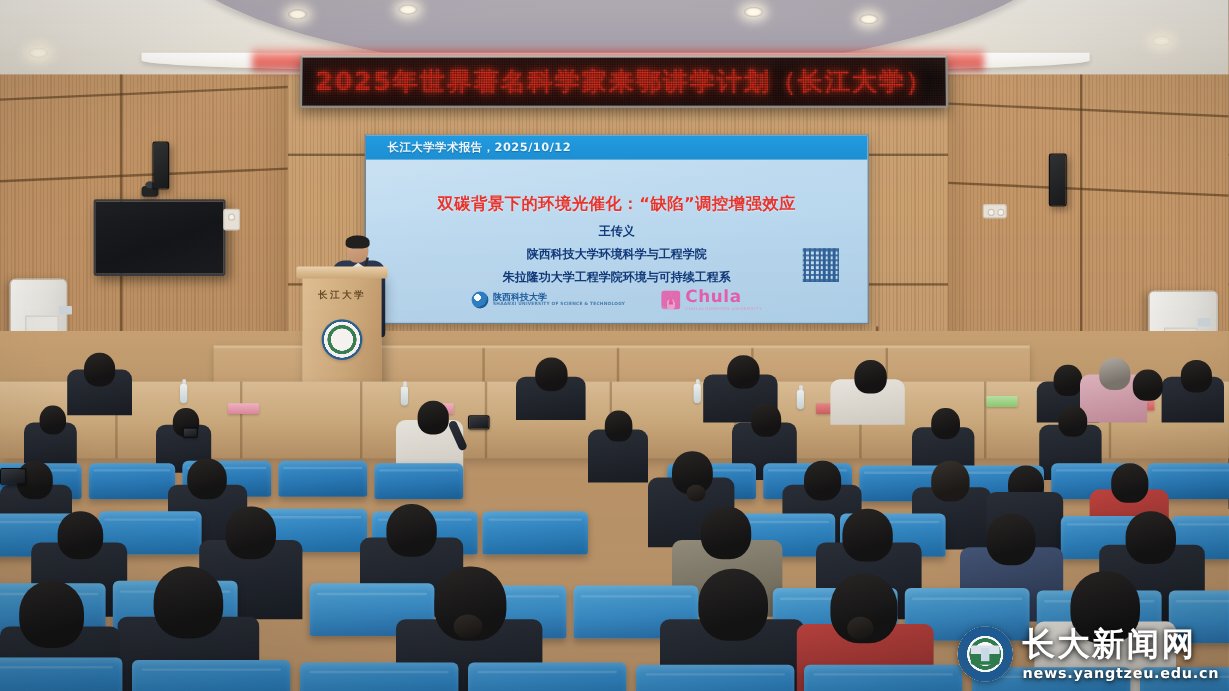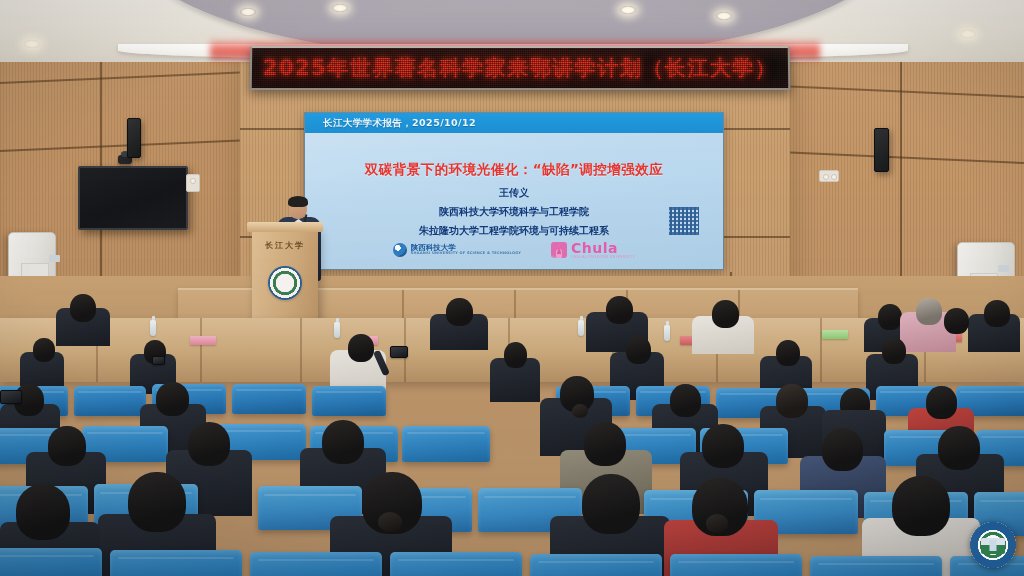--- a/index.html
+++ b/index.html
@@ -693,15 +693,19 @@
     <div class="seat a" style="left:810px;top:256px;width:132px;height:40px;"></div>
     <div class="seat a" style="left:950px;top:256px;width:132px;height:40px;"></div>
 
   </div>
 
   <div class="warmth"></div>
   <div class="vignette"></div>
 
   <div class="watermark">
     <div class="wm-seal"></div>
+    <div class="wm-text">
+      <div class="wm-cn">长大新闻网</div>
+      <div class="wm-url">news.yangtzeu.edu.cn</div>
+    </div>
   </div>
 
 </div>
 
 </body></html>

